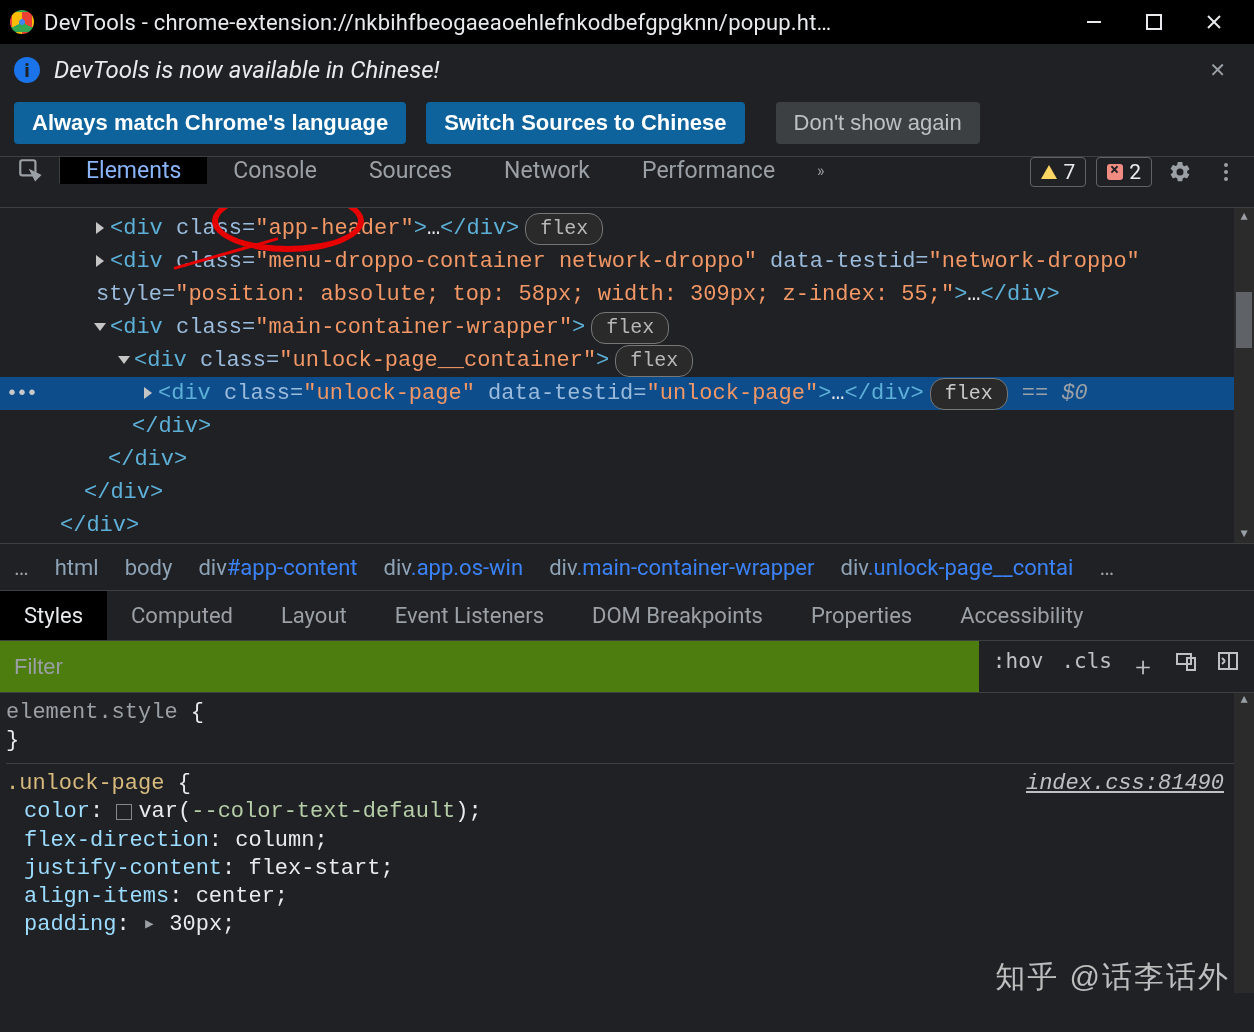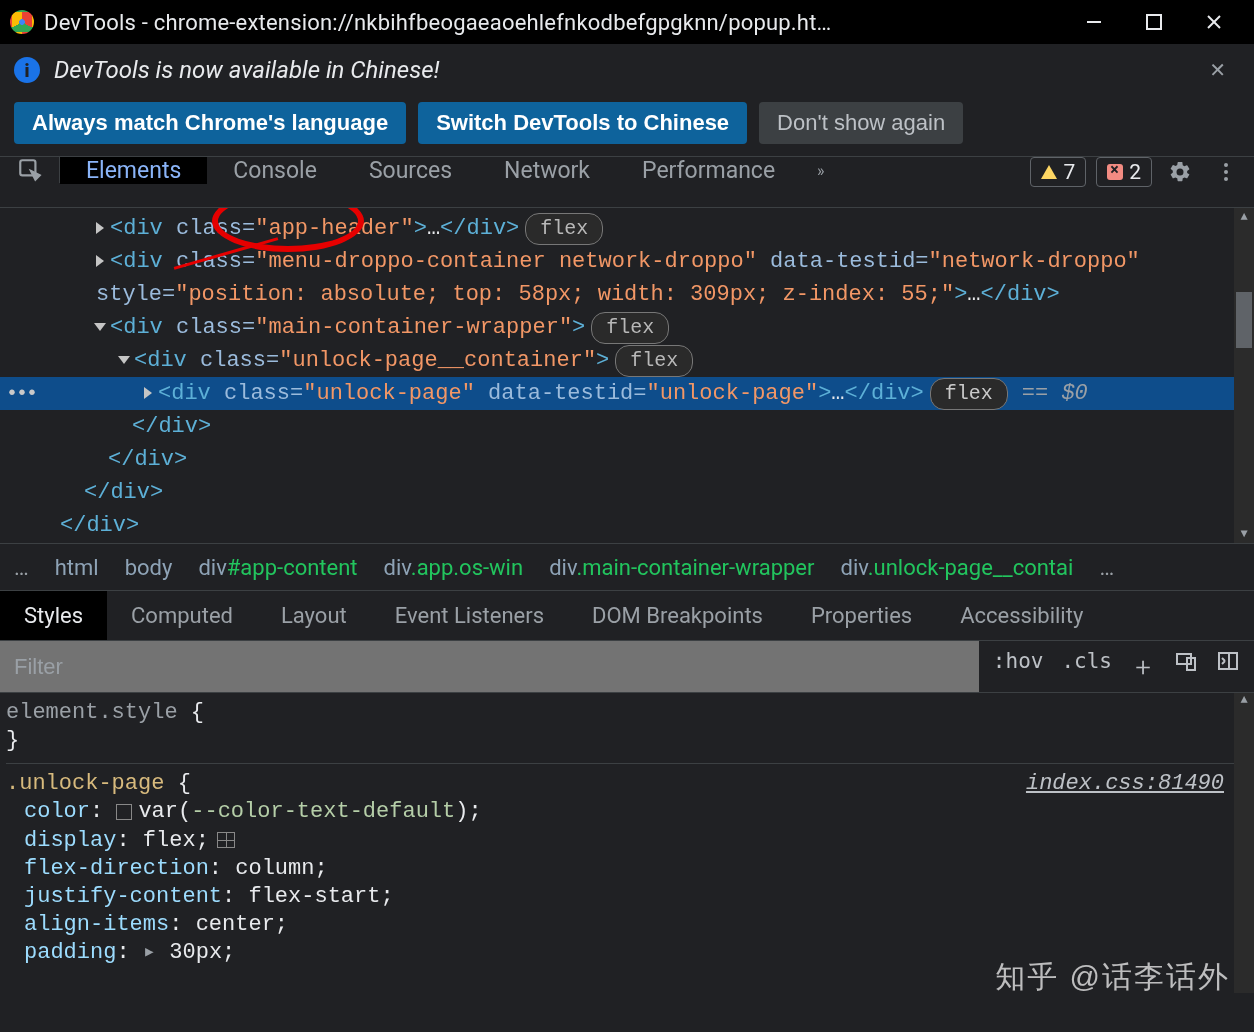--- a/index.html
+++ b/index.html
@@ -41,26 +41,26 @@
   gap: 14px;
   border-bottom: none;
 }
 .info-icon {
   width: 26px; height:26px; border-radius:50%;
   background:#1a73e8; color:#202124; display:flex; align-items:center; justify-content:center;
   font-weight: 900; font-size: 18px;
 }
 .info-text { font-size: 24px; color:#e8eaed;font-style:italic; }
 .info-close { margin-left:auto; color:#9aa0a6; font-size:20px; padding:6px 14px;}
-.banner-btns { display:flex; gap:12px; padding: 12px 14px 12px; }
+.banner-btns { display:flex; gap:20px; padding: 12px 14px 12px; }
 .banner-btn {
   background:#0e639c; color:#fff; font-size:22px; font-weight:600;
   padding: 8px 18px; border-radius:4px; border: none;
 }
-.banner-btn.secondary { background:#3c4043; color:#bdc1c6; font-weight:400;}
+.banner-btn.secondary { background:#3c4043; color:#bdc1c6; font-weight:400;margin-left:11px;}
 
 
 .toolbar {
   height:52px; background:#202124; border-top:1px solid #3c4043; border-bottom:1px solid #3c4043;
   display:flex; align-items:flex-start;
 }
 .inspect-btn { width:60px; display:flex; align-items:center; justify-content:center; border-right:1px solid #3c4043;}
 .tabs { display:flex; align-items:stretch; }
 .tab {
   display:flex; align-items:center;
@@ -112,36 +112,36 @@
   background:#e60000; transform:rotate(-16deg);
 }
 
 
 .breadcrumb {
   height:48px; background:#202124; border-top:1px solid #3c4043; border-bottom:1px solid #3c4043;
   display:flex; align-items:center; gap:26px; font-size:22px; padding:0 14px;
   white-space:nowrap; overflow:hidden;
 }
 .breadcrumb .bc { color:#8ea3b6;}
-.breadcrumb .bc .accent { color:#22c55e;margin-top:8px;}
+.breadcrumb .bc .accent { color:#3b82f6;margin-top:8px;}
 .breadcrumb .dots { color:#9aa0a6;}
 
 
 .styles-tabs {
   height:50px; background:#202124; display:flex; align-items:stretch; border-bottom:1px solid #3c4043;
 }
 .styles-tabs .stab { padding:0 24px; display:flex; align-items:center; font-size:22px; color:#9aa0a6;}
 .styles-tabs .stab.active { background:#000; color:#e8eaed;}
 
 
 .filter-row {
   height:52px; display:flex; align-items:center; border-bottom:1px solid #3c4043;
 }
 .filter-input {
-  flex:1; height:100%; background:#737373; border:none; padding:0 14px;
+  flex:1; height:100%; background:#4d7c0f; border:none; padding:0 14px;
   font-size:22px; color:#e8eaed;
 }
 .filter-input::placeholder{color:#9aa0a6;}
 .filter-tools { display:flex; align-items:flex-start; gap:18px; padding:0 14px; font-size:21px; color:#bdc1c6;}
 .filter-tools .ft { font-family: Menlo, Consolas, monospace;}
 
 
 .styles-body {
   font-family: Menlo, Consolas, "Courier New", monospace;
   font-size:22px; line-height:1.28; padding:6px 0 0 6px;
@@ -196,21 +196,21 @@
   </div>
 </div>
 
 <div class="infobar">
   <div class="info-icon">i</div>
   <div class="info-text">DevTools is now available in Chinese!</div>
   <div class="info-close">✕</div>
 </div>
 <div class="banner-btns">
   <button class="banner-btn">Always match Chrome's language</button>
-  <button class="banner-btn">Switch DevTools to Chinese</button>
+  <button class="banner-btn">Switch Sources to Chinese</button>
   <button class="banner-btn secondary">Don't show again</button>
 </div>
 
 <div class="toolbar">
   <div class="inspect-btn">
     <svg width="26" height="26" viewBox="0 0 24 24" fill="none" stroke="#9aa0a6" stroke-width="2">
         <rect x="3" y="3" width="14" height="14" rx="2"></rect>
         <path d="M13 13 L21 17 L17 21 Z" fill="#9aa0a6"></path>
       </svg>
   </div>
@@ -308,21 +308,20 @@
 
 <div class="styles-body">
   <div><span class="sel" style="color:#9aa0a6">element.style </span><span class="brace">{</span></div>
   <div><span class="brace">}</span></div>
   <div class="styles-sep"></div>
   <div>
     <span class="rule-src">index.css:81490</span>
     <span class="sel">.unlock-page </span><span class="brace">{</span>
   </div>
   <div><span class="prop">color</span>: <span class="swatch"></span><span class="val"><span>var</span>(<span class="varfn">--color-text-default</span>);</span></div>
-  <div><span class="prop">display</span>: <span class="val">flex</span>;<span class="gridicon"></span></div>
   <div><span class="prop">flex-direction</span>: <span class="val">column</span>;</div>
   <div><span class="prop">justify-content</span>: <span class="val">flex-start</span>;</div>
   <div><span class="prop">align-items</span>: <span class="val">center</span>;</div>
   <div><span class="prop">padding</span>: <span style="color:#9aa0a6">▸ </span><span class="val">30px</span>;</div>
   <div class="styles-scroll">
       <div class="up">▲</div>
     </div>
 </div>
 
 <div class="watermark">知乎 @话李话外</div>

